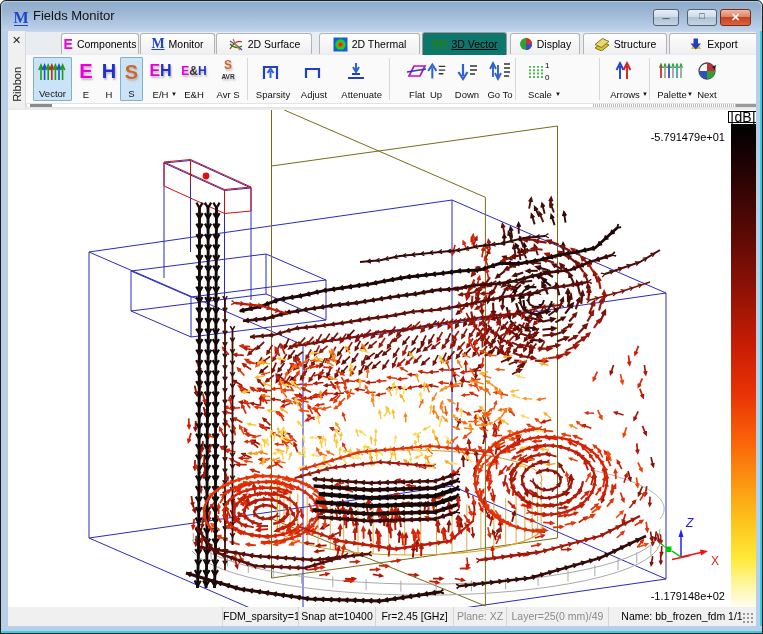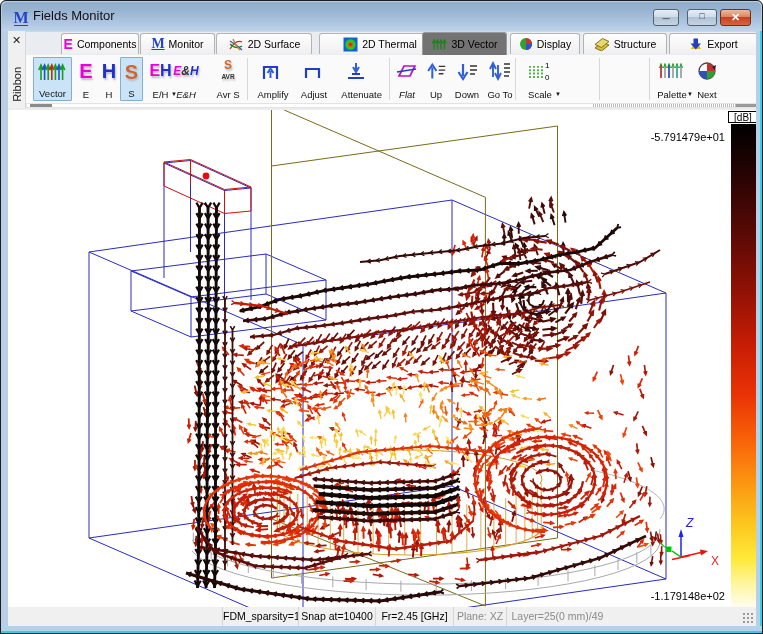--- a/index.html
+++ b/index.html
@@ -8,21 +8,21 @@
 .titlebar { position:absolute; left:2px; top:2px; right:2px; height:29px; border-radius:5px 5px 0 0;
   background:linear-gradient(#8fadcc, #99b4d1 30%, #b0c7e2 75%, #c0d4ea); }
 .titletext { position:absolute; left:33px; top:8px; font-size:13px; color:#111; }
 .capbtn { position:absolute; top:9px; height:17px; border:1px solid #53626f; border-radius:3px;
   background:linear-gradient(#e6eef7 0%, #cfdcea 45%, #b0c2d4 50%, #c5d4e4 100%); }
 .capbtn.close { background:linear-gradient(#f0b8a4 0%, #e08365 45%, #c44324 50%, #d8643e 100%); border-color:#7a2c16; }
 .glyph { position:absolute; width:100%; text-align:center; color:#fff; font-weight:bold; }
 .tabrow { position:absolute; left:8px; top:31px; right:7px; height:24px; background:#e9edf2; border-top:1px solid #c8d8ec; }
 .tab { position:absolute; top:33px; white-space:nowrap; height:21px; background:linear-gradient(#fefefe, #efefef); border:1px solid #b3b3b3; border-bottom:none;
   border-radius:3px 3px 0 0; font-size:10.5px; color:#000; display:flex; align-items:center; justify-content:center; padding:0 4px; gap:4px; z-index:2; }
-.tab.active { background:#737373; top:32px; height:23px; z-index:3; border-color:#9a9a9a; }
+.tab.active { background:#0f766e; top:32px; height:23px; z-index:3; border-color:#9a9a9a;text-decoration:underline; }
 .leftstrip { position:absolute; left:8px; top:31px; width:18px; height:77px; background:#f0f0f0; border-right:1px solid #d9d9d9; z-index:4; }
 .toolbar { position:absolute; left:26px; top:55px; right:7px; height:48px; background:#fafafa; }
 .tbtn { position:absolute; top:2px; height:44px; text-align:center; font-size:9.5px; color:#111; }
 .tbtn .lbl { position:absolute; bottom:1px; width:100%; white-space:nowrap; }
 .tbtn.sel { background:#cbe3f7; border:1px solid #84aecf; border-radius:1px; }
 .tsep { position:absolute; top:3px; height:42px; width:1px; background:#d7d7d7; }
 .bigletter { font-weight:bold; font-size:20px; line-height:22px; text-shadow:1px 2px 2px #bbb; }
 .scrollstrip { position:absolute; left:26px; top:103px; right:7px; height:5px; background:#fff; border:1px solid #e3e3e3; }
 .gapline { position:absolute; left:8px; top:108px; right:7px; height:2px; background:#ececec; }
 .canvas { position:absolute; left:8px; top:110px; width:748px; height:497px; background:#fff; }
@@ -59,21 +59,21 @@
   </div>
 <div class="tab" style="left:216px;width:96px;">
     <svg width="16" height="15">
       <path d="M2 12 Q8 2 14 5" stroke="#c03030" fill="none" stroke-width="1.3"></path>
       <path d="M2 7 Q8 13 14 9" stroke="#208020" fill="none" stroke-width="1.3"></path>
       <path d="M2 4 Q9 8 14 13" stroke="#3050c0" fill="none" stroke-width="1.3"></path>
       <path d="M5 2 Q7 8 12 13" stroke="#c08020" fill="none" stroke-width="1.3"></path>
     </svg>
     <span>2D Surface</span>
   </div>
-<div class="tab" style="left:319px;width:122px;">
+<div class="tab" style="left:319px;width:101px;">
     <svg width="15" height="15">
       <rect x="0.5" y="0.5" width="14" height="14" fill="#1060d8"></rect>
       <circle cx="7.5" cy="7.5" r="5.2" fill="#22cc22"></circle>
       <circle cx="7.5" cy="7.5" r="2.6" fill="#ee5500"></circle>
       <circle cx="7.5" cy="7.5" r="1.2" fill="#cc2200"></circle>
     </svg>
     <span>2D Thermal</span>
   </div>
 <div class="tab active" style="left:422px;width:85px;">
     <svg width="16" height="14">
@@ -140,59 +140,59 @@
         <span class="bigletter" style="color:#cc6633;">S</span>
       </div>
       <div class="lbl">S</div>
     </div>
     <div class="tbtn" style="left:119px;width:31px;">
       <div style="position:absolute;top:1px;left:0;right:0;height:26px;display:flex;align-items:center;justify-content:center;">
         <span class="bigletter" style="font-size:16px;"><span style="color:#e800d8;">E</span><span style="color:#2030d0;">H</span></span>
       </div>
       <div class="lbl">E/H<span style="position:absolute;right:-1px;bottom:3px;font-size:6px;">▼</span></div>
     </div>
-    <div class="tbtn" style="left:144px;width:32px;font-style:italic;">
+    <div class="tbtn" style="left:152px;width:32px;">
       <div style="position:absolute;top:1px;left:0;right:0;height:26px;display:flex;align-items:center;justify-content:center;">
         <span class="bigletter" style="font-size:12px;line-height:11px;"><span style="color:#e800d8;">E</span><span style="color:#333;">&amp;</span><span style="color:#2030d0;">H</span></span>
       </div>
       <div class="lbl">E&amp;H</div>
     </div>
     <div class="tbtn" style="left:186px;width:32px;">
       <div style="position:absolute;top:1px;left:0;right:0;height:26px;display:flex;align-items:center;justify-content:center;">
         <span class="bigletter" style="font-size:12px;line-height:10px;color:#cc6633;">S<br><span style="font-size:6.5px;color:#333;">AVR</span></span>
       </div>
       <div class="lbl">Avr S</div>
     </div>
     <div class="tbtn" style="left:226px;width:42px;">
       <div style="position:absolute;top:1px;left:0;right:0;height:26px;display:flex;align-items:center;justify-content:center;">
         <svg width="26" height="24" viewBox="0 0 26 24">
           <path d="M4 20 V8 H17 V20" stroke="#2040c0" stroke-width="2.2" fill="none"></path>
           <path d="M10.5 19 V12 M7.5 14 L10.5 9.5 L13.5 14" stroke="#3060d8" stroke-width="2" fill="none"></path>
         </svg>
       </div>
-      <div class="lbl">Amplify</div>
+      <div class="lbl">Sparsity</div>
     </div>
     <div class="tbtn" style="left:270px;width:36px;">
       <div style="position:absolute;top:1px;left:0;right:0;height:26px;display:flex;align-items:center;justify-content:center;">
         <svg width="26" height="24" viewBox="0 0 26 24">
           <path d="M5 19 V10 H18 V19" stroke="#2040c0" stroke-width="2.2" fill="none"></path>
         </svg>
       </div>
       <div class="lbl">Adjust</div>
     </div>
     <div class="tbtn" style="left:304px;width:52px;text-align:right;">
       <div style="position:absolute;top:1px;left:0;right:0;height:26px;display:flex;align-items:center;justify-content:center;">
         <svg width="26" height="24" viewBox="0 0 26 24">
           <path d="M13 4 V12 M10 8 L13 13 L16 8" stroke="#3060d8" stroke-width="2" fill="none"></path>
           <path d="M9 15 H17 M5 19 H21" stroke="#2040c0" stroke-width="2" fill="none"></path>
         </svg>
       </div>
       <div class="lbl">Attenuate</div>
     </div>
-    <div class="tbtn" style="left:366px;width:30px;font-style:italic;">
+    <div class="tbtn" style="left:376px;width:30px;">
       <div style="position:absolute;top:1px;left:0;right:0;height:26px;display:flex;align-items:center;justify-content:center;">
         <svg width="26" height="24" viewBox="0 0 26 24">
           <path d="M5 17 L10 7 L21 7 L16 17 Z" stroke="#c010c0" stroke-width="1.7" fill="none"></path>
           <path d="M3 13 L22 10" stroke="#2040c0" stroke-width="1.5"></path>
         </svg>
       </div>
       <div class="lbl">Flat</div>
     </div>
     <div class="tbtn" style="left:398px;width:24px;">
       <div style="position:absolute;top:1px;left:0;right:0;height:26px;display:flex;align-items:center;justify-content:center;">
@@ -224,20 +224,29 @@
     </div>
     <div class="tbtn" style="left:494px;width:40px;">
       <div style="position:absolute;top:1px;left:0;right:0;height:26px;display:flex;align-items:center;justify-content:center;">
         <svg width="30" height="24" viewBox="0 0 30 24">
           <path d="M5 19V7 M9 19V7 M13 19V7 M17 19V7" stroke="#20a020" stroke-width="1.5" stroke-dasharray="2 1.4" fill="none"></path>
           <text x="20" y="9" font-size="8" fill="#000">1</text>
           <text x="20" y="21" font-size="8" fill="#000">0</text>
         </svg>
       </div>
       <div class="lbl">Scale<span style="position:absolute;right:-1px;bottom:3px;font-size:6px;">▼</span></div>
+    </div>
+    <div class="tbtn" style="left:577px;width:44px;">
+      <div style="position:absolute;top:1px;left:0;right:0;height:26px;display:flex;align-items:center;justify-content:center;">
+        <svg width="26" height="24" viewBox="0 0 26 24">
+          <path d="M8 20 V7 M4.5 11 L8 4 L11.5 11" stroke="#2040d0" stroke-width="1.9" fill="none"></path>
+          <path d="M15 20 V7 M11.5 11 L15 4 L18.5 11" stroke="#d02020" stroke-width="1.9" fill="none"></path>
+        </svg>
+      </div>
+      <div class="lbl">Arrows<span style="position:absolute;right:-1px;bottom:3px;font-size:6px;">▼</span></div>
     </div>
     <div class="tbtn" style="left:626px;width:40px;">
       <div style="position:absolute;top:1px;left:0;right:0;height:26px;display:flex;align-items:center;justify-content:center;">
         <svg width="30" height="24" viewBox="0 0 30 24">
           <path d="M4 19V6M8 19V6M12 19V6M16 19V6M20 19V6M24 19V6" stroke-width="1.4" stroke="#888" fill="none"></path>
           <path d="M2.5 9L4 4.5L5.5 9M6.5 9L8 4.5L9.5 9M10.5 9L12 4.5L13.5 9M14.5 9L16 4.5L17.5 9M18.5 9L20 4.5L21.5 9M22.5 9L24 4.5L25.5 9" stroke="#20a020" fill="none"></path>
           <path d="M4 19V6" stroke="#d02020" stroke-width="1.4"></path>
           <path d="M12 19V6" stroke="#2040d0" stroke-width="1.4"></path>
           <path d="M20 19V6" stroke="#20b0b0" stroke-width="1.4"></path>
         </svg>
@@ -1174,27 +1183,28 @@
 <line x1="681" y1="557" x2="701" y2="552.5" stroke="#ee1111"></line>
 <path d="M700 549.5 L708 551 L701 555.5 Z" fill="#ee1111" stroke="none"></path>
 <line x1="681" y1="557" x2="672" y2="551" stroke="#00bb00"></line>
 <rect x="666" y="546.5" width="5.5" height="5.5" fill="#00cc00" stroke="none"></rect>
 <path d="M660 542 q5 7 10 6.5" stroke="#00bb00" stroke-width="1.2"></path>
 </g>
 <text x="711" y="565" fill="#ee2222" font-size="12">X</text>
 <text x="686" y="527" fill="#2222ee" font-size="12" font-style="italic">Z</text>
 </svg>
 <div class="colorbar"></div>
-<div class="abs" style="left:720px;top:1px;width:30px;height:12px;border:1px solid #000;background:#fff;font-size:10px;text-align:center;line-height:11px;">[dB]</div>
+<div class="abs" style="left:720px;top:1px;width:30px;height:12px;border:1px solid #000;background:#fff;font-size:14px;text-align:center;line-height:11px;">[dB]</div>
 <div class="abs" style="left:560px;top:21px;width:157px;text-align:right;font-size:11px;">-5.791479e+01</div>
 <div class="abs" style="left:560px;top:480px;width:157px;text-align:right;font-size:11px;">-1.179148e+02</div>
 </div>
 <div class="statusbar">
 <div class="seg" style="left:214px;width:76px;color:#000;">FDM_sparsity=1</div>
 <div class="seg" style="left:290px;width:77px;color:#000;">Snap at=10400</div>
 <div class="seg" style="left:367px;width:78px;color:#000;">Fr=2.45 [GHz]</div>
 <div class="seg" style="left:445px;width:53px;color:#8a8a8a;">Plane: XZ</div>
 <div class="seg" style="left:498px;width:102px;color:#8a8a8a;">Layer=25(0 mm)/49</div>
+<div class="seg" style="left:600px;width:147px;color:#000;">Name: bb_frozen_fdm 1/1</div>
 <div class="abs" style="right:2px;top:5px;width:12px;height:12px;background:radial-gradient(circle at 2px 2px, #999 1.2px, transparent 1.5px);background-size:4px 4px;"></div>
 </div>
 <div class="borderL"></div>
 <div class="borderR"></div>
 <div class="borderB"></div>
 <div class="winborder"></div>
 </body></html>

